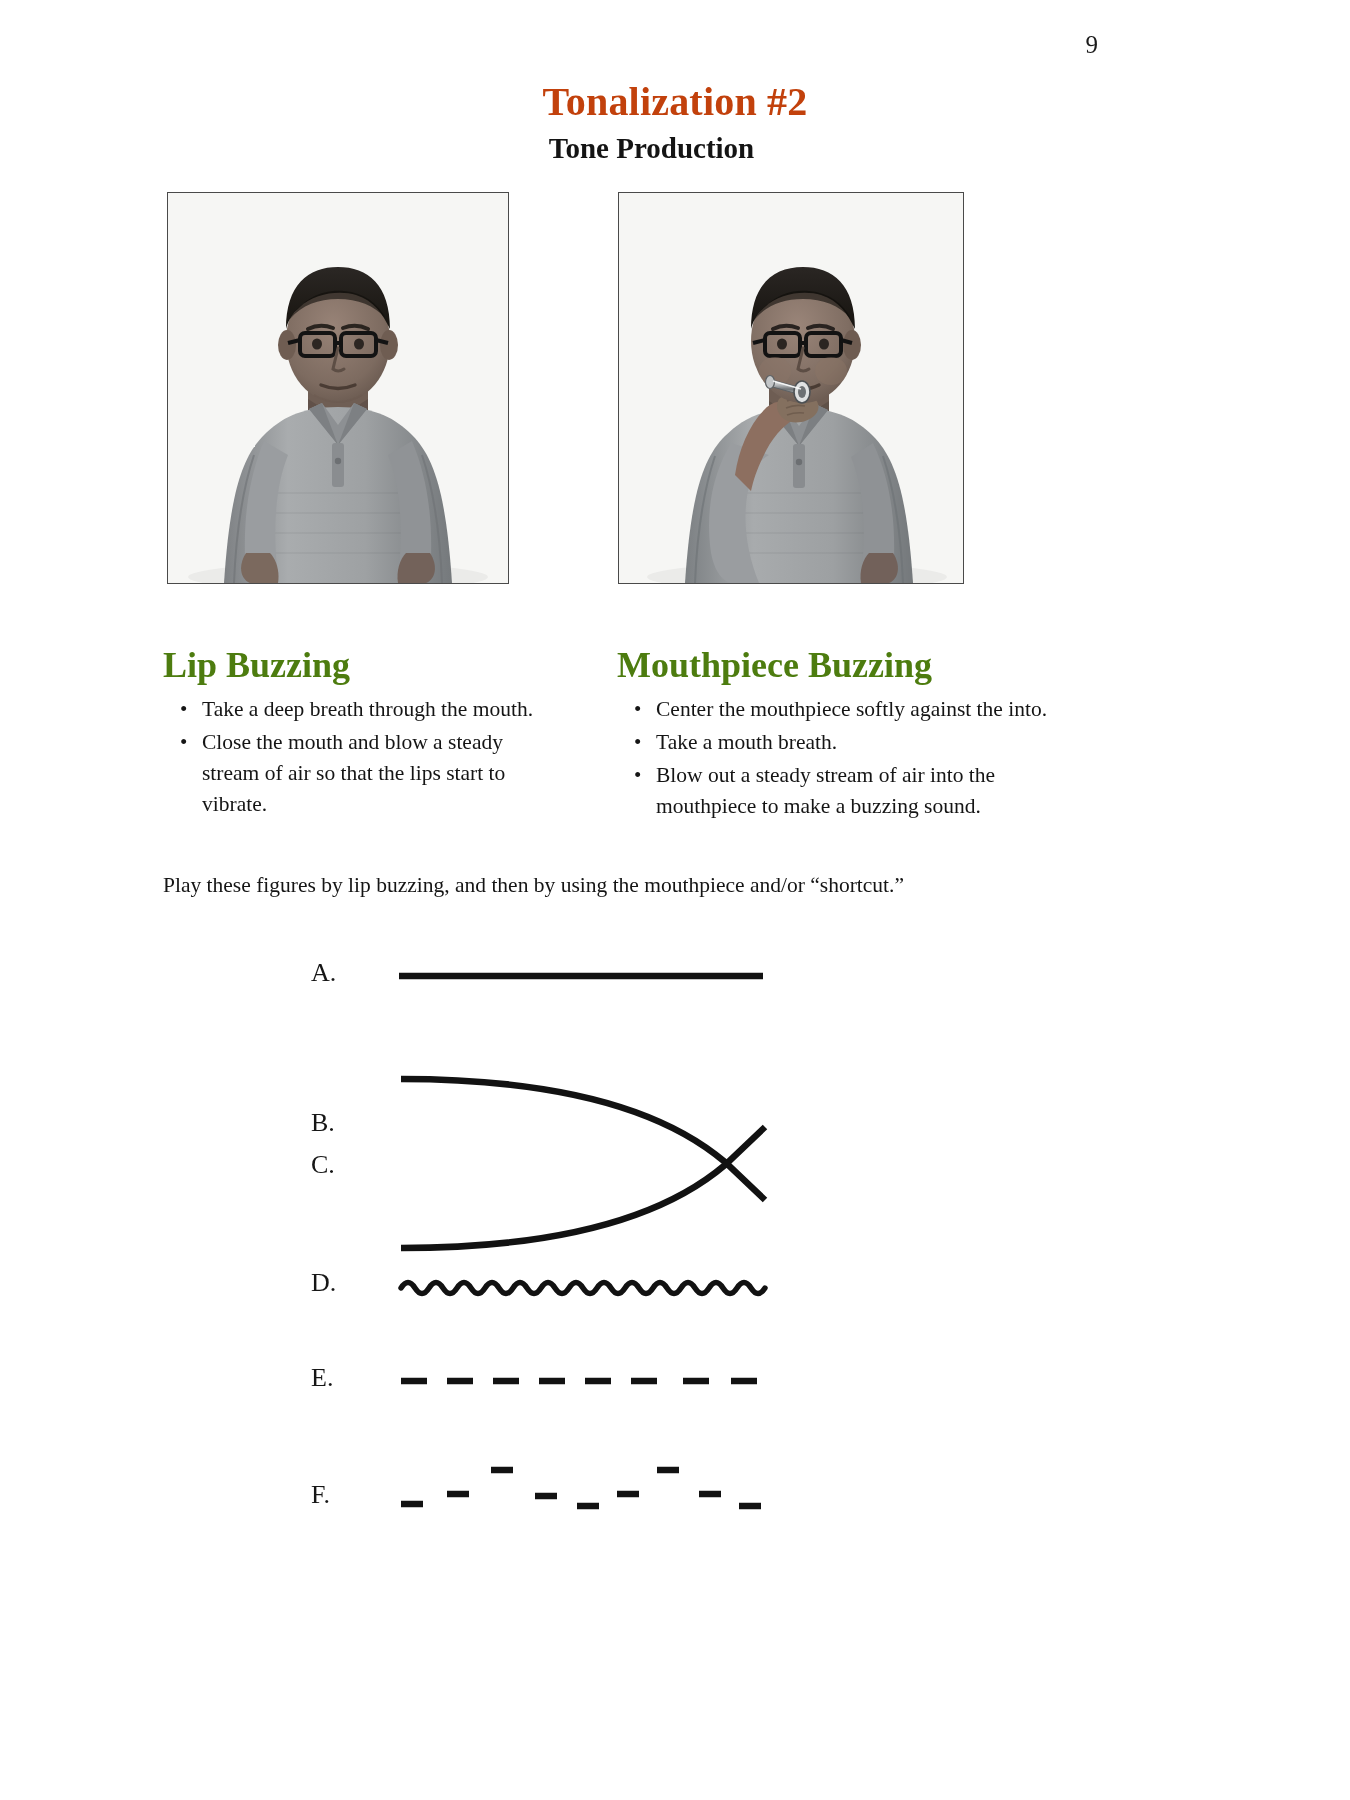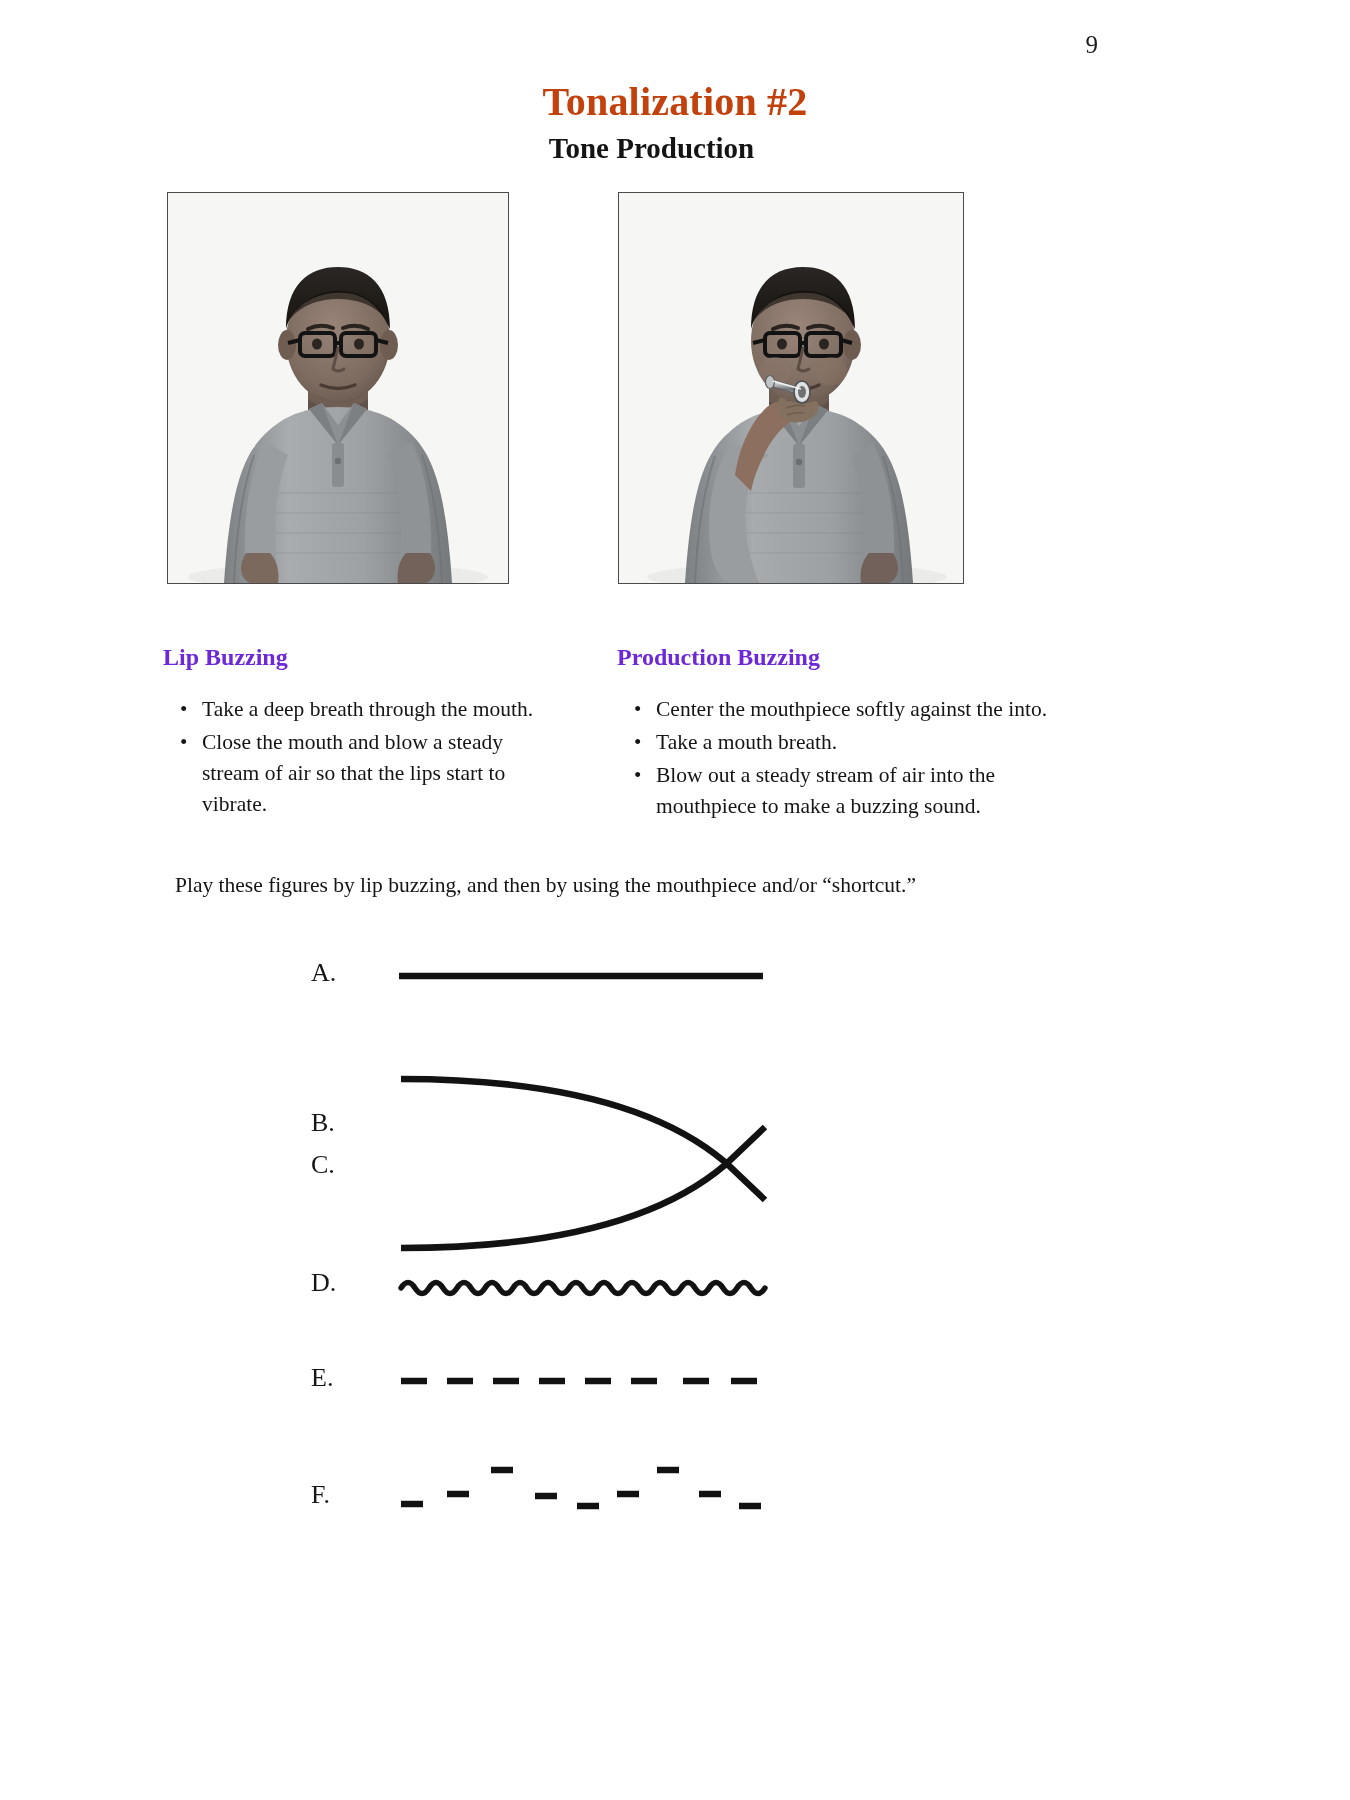--- a/index.html
+++ b/index.html
@@ -64,23 +64,23 @@
     overflow: hidden;
   }
   .photo-left  { left: 167px; top: 192px; width: 340px; height: 390px; }
   .photo-right { left: 618px; top: 192px; width: 344px; height: 390px; }
 
   .photo svg { display: block; width: 100%; height: 100%; }
 
   
   .col-heading {
     position: absolute;
-    font-size: 24px;
+    font-size: 36px;
     font-weight: bold;
-    color: #6d28d9;
+    color: #4d7c0f;
     white-space: nowrap;
   }
   .col-heading.left  { left: 163px; top: 644px; }
   .col-heading.right { left: 617px; top: 644px; }
 
   
   .bullets {
     position: absolute;
     margin: 0;
     padding: 0;
@@ -107,21 +107,20 @@
 
   
   .instructions {
     position: absolute;
     left: 163px;
     top: 870px;
     width: 900px;
     font-size: 21.5px;
     line-height: 31px;
     color: #151515;
-    margin-left: 12px;
   }
   .instructions div { white-space: nowrap; }
 
   
   .figures {
     position: absolute;
     left: 0;
     top: 940px;
     width: 1350px;
     height: 580px;
@@ -372,21 +371,21 @@
 
         <ellipse cx="151" cy="189" rx="4.5" ry="6.5" fill="#c3c6c8" stroke="#5d6164" stroke-width="1.2"></ellipse>
 
         <path d="M154 188 L182 196" stroke="#ffffff" stroke-width="1.6" opacity="0.85"></path>
       </g>
     </svg>
   </div>
 
   <div class="col-heading left">Lip Buzzing</div>
 
-  <div class="col-heading right">Production Buzzing</div>
+  <div class="col-heading right">Mouthpiece Buzzing</div>
 
   <ul class="bullets left">
     <li>
       <span class="dot">•</span>
       <span>Take a deep breath through the mouth.</span>
     </li>
     <li>
       <span class="dot">•</span>
       <span>Close the mouth and blow a steady stream of air so that the lips start to vibrate.</span>
     </li>

